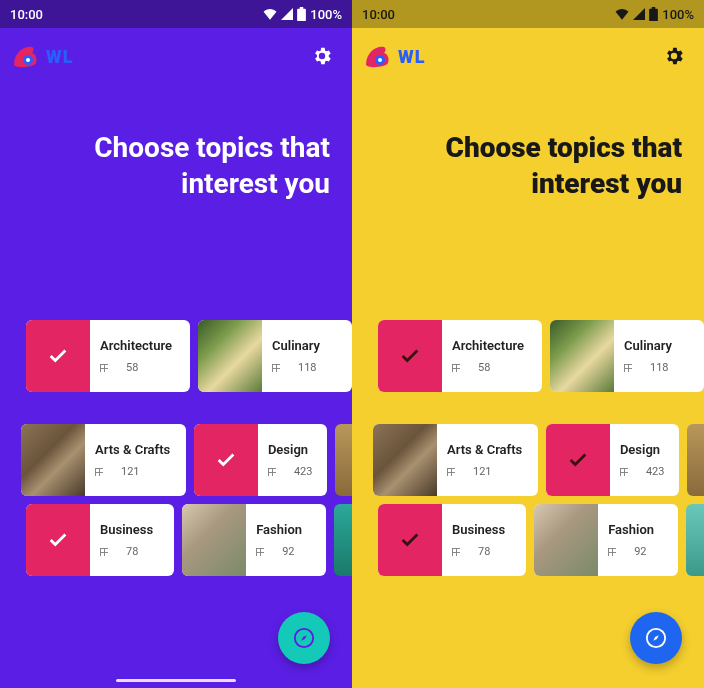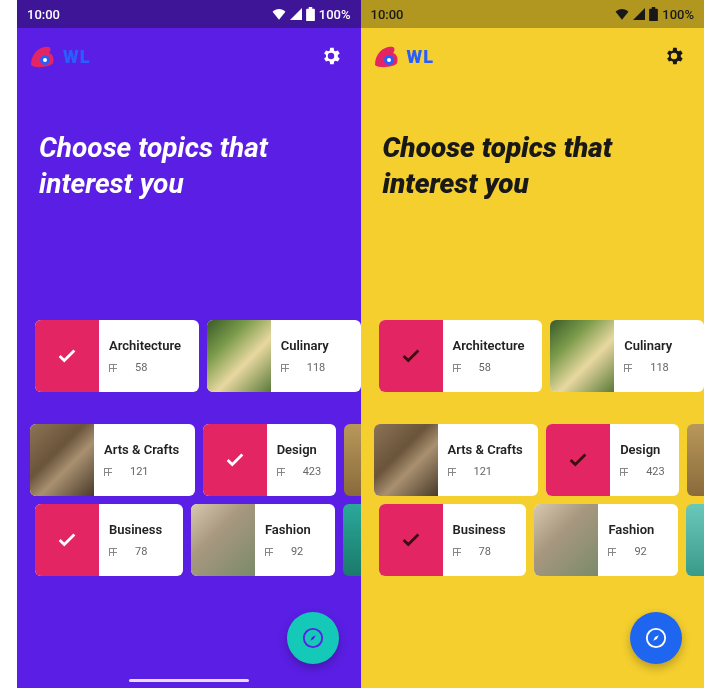--- a/index.html
+++ b/index.html
@@ -1,17 +1,17 @@
 <!DOCTYPE html>
 <html><head>
 <meta charset="utf-8">
 <style>
   * { box-sizing: border-box; margin: 0; padding: 0; }
   html, body { width: 704px; height: 688px; overflow: hidden; font-family: -apple-system, Roboto, Arial, sans-serif; }
-  .container { display: flex; width: 704px; height: 688px; padding-left: 17px; }
+  .container { display: flex; width: 704px; height: 688px; }
   .pane { width: 352px; height: 688px; position: relative; overflow: hidden; }
   .pane.purple { background: #5b1ee5; color: #fff; }
   .pane.yellow { background: #f5cf2e; color: #181818; }
 
   
   .statusbar { height: 28px; display: flex; align-items: center; justify-content: space-between; padding: 0 10px; font-size: 13px; font-weight: 500; }
   .statusbar .right { display: flex; align-items: center; gap: 4px; }
   .purple .statusbar { background: #3f1597; color: #fff; }
   .yellow .statusbar { background: #b19720; color: #181818; }
 
@@ -20,26 +20,26 @@
   .logo { display: flex; align-items: center; gap: 4px; }
   .logo-mark { width: 30px; height: 26px; }
   .logo-text { font-weight: 900; font-size: 18px; letter-spacing: 1px; }
   .purple .logo-text { color: #2a5efb; }
   .yellow .logo-text { color: #2a5efb; }
   .settings-btn { width: 24px; height: 24px; display:flex; align-items:center; justify-content:center; cursor:pointer; }
   .purple .settings-btn { color:#fff; }
   .yellow .settings-btn { color:#181818; }
 
   
-  .title { padding: 46px 22px 0 22px; font-weight: 800; font-size: 28px; line-height: 1.3; font-style: italic; }
+  .title { padding: 46px 22px 0 22px; text-align: right; font-weight: 800; font-size: 28px; line-height: 1.3; }
   .purple .title { color:#fff; font-weight:700; }
   .yellow .title { color:#181818; font-weight:900; }
 
   
-  .topics { position:absolute; left:8px; right:0; top:320px; padding-left:10px; }
+  .topics { position:absolute; left:16px; right:0; top:320px; padding-left:10px; }
   .row { display:flex; gap:8px; margin-bottom:8px; }
   .row.off { margin-left:-5px;margin-top:32px; }
   .chip { display:flex; height:72px; border-radius:6px; overflow:hidden; background:#fff; }
   .chip .thumb { width:64px; height:72px; flex:none; display:flex; align-items:center; justify-content:center; position:relative; }
   .chip.selected .thumb { background:#e32663; }
   .chip .tick { color:#fff; }
   .yellow .chip .tick { color:#3a0f0f; }
   .chip .body { flex:1; display:flex; flex-direction:column; justify-content:center; gap:8px; padding:0 10px; min-width:0; }
   .chip .name { font-size:13px; font-weight:600; color:#222; white-space:nowrap; }
   .chip .count { font-size:11px; color:#666; display:flex; align-items:center; gap:18px; }

